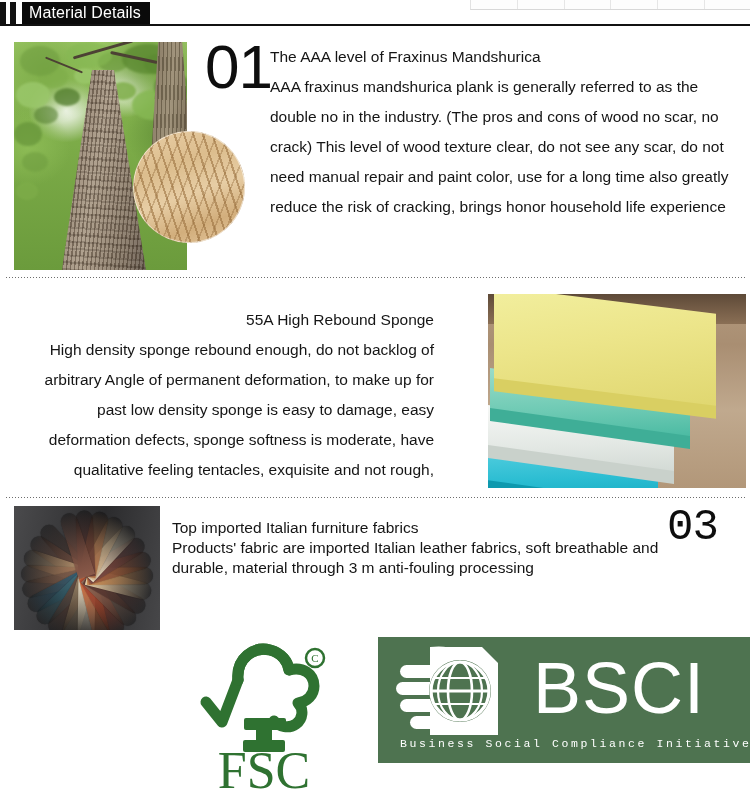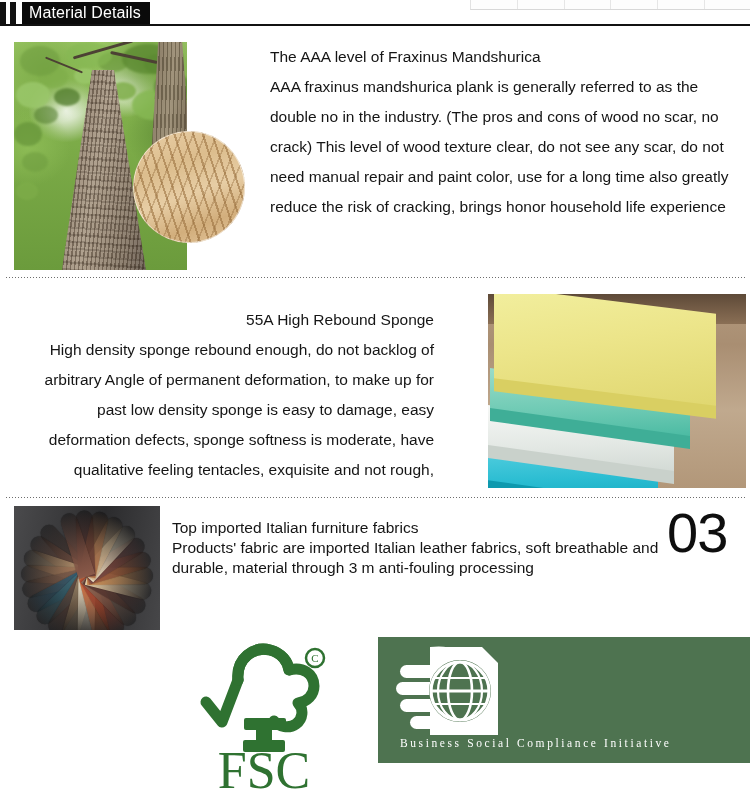--- a/index.html
+++ b/index.html
@@ -89,21 +89,21 @@
       linear-gradient(160deg,#e9cfa7 0%,#dcbd8d 32%,#e7cda4 55%,#d2ae7c 78%,#e4c79d 100%);
     box-shadow:0 0 0 1px rgba(255,255,255,.55) inset;
   }
 
   .num{
     position:absolute;font-family:"Liberation Sans","DejaVu Sans",sans-serif;
     font-weight:400;color:#0e0e0e;letter-spacing:-1px;line-height:1;
   }
   .num01{left:205px;top:36px;font-size:62px;}
   .num02{left:407px;top:290px;font-size:62px;}
-  .num03{left:667px;top:505px;font-size:56px;}
+  .num03{left:667px;top:505px;font-size:44px;font-family:Liberation Mono, monospace;}
 
   .body-text{
     position:absolute;font-size:15.5px;line-height:30px;color:#151515;
     white-space:pre-line;
   }
   .s1-text{left:270px;top:42px;width:478px;}
   .s2-text{left:14px;top:305px;width:420px;text-align:right;}
   .s3-text{left:172px;top:518px;width:500px;font-family:"Liberation Sans Narrow","Liberation Sans",sans-serif;
            font-stretch:condensed;font-size:15.5px;line-height:20px;}
 
@@ -156,21 +156,21 @@
   }
   .bsci-mark{position:absolute;left:18px;top:6px;width:130px;height:96px;}
   .bsci-word{
     position:absolute;left:155px;top:4px;color:#ffffff;
     font-size:72px;line-height:94px;letter-spacing:1px;font-weight:400;
     font-family:"Liberation Sans","DejaVu Sans",sans-serif;
   }
   .bsci-tag{
     position:absolute;left:22px;top:100px;width:340px;color:#ffffff;
     font-size:11.5px;letter-spacing:2.6px;white-space:nowrap;
-    font-family:Liberation Serif, serif;
+    font-family:Liberation Mono, monospace;
   }
 </style>
 </head>
 <body>
 
 <div id="page">
 
   <div class="ghost-table">
     <div class="gcell"></div>
     <div class="gcell"></div>
@@ -208,20 +208,21 @@
       <div class="leafblob" style="left: 52px; top: 0px; width: 46px; height: 26px; background: rgb(134, 184, 83); opacity: 0.65;"></div>
       <div class="leafblob" style="left: 6px; top: 4px; width: 40px; height: 30px; background: rgb(110, 156, 63); opacity: 0.55;"></div>
     <div class="branch b1"></div>
     <div class="branch b2"></div>
     <div class="branch b3"></div>
     <div class="trunk-right"></div>
     <div class="trunk-main"></div>
   </div>
   <div class="wood-oval"></div>
 
+  <div class="num num01">01</div>
   <div class="body-text s1-text"><span>The AAA level of Fraxinus Mandshurica</span>
 <span>AAA fraxinus mandshurica plank is generally referred to as the double no in the industry. (The pros and cons of wood no scar, no crack) This level of wood texture clear, do not see any scar, do not need manual repair and paint color, use for a long time also greatly reduce the risk of cracking, brings honor household life experience</span></div>
 
   <div class="divider" style="top:277px"></div>
 
   <div class="body-text s2-text"><span>55A High Rebound Sponge</span>
 <span>High density sponge rebound enough, do not backlog of arbitrary Angle of permanent deformation, to make up for past low density sponge is easy to damage, easy deformation defects, sponge softness is moderate, have qualitative feeling tentacles, exquisite and not rough,</span></div>
 
   <div class="sponge">
     <div class="bgwall"></div>
@@ -311,16 +312,17 @@
         <g transform="translate(64,48)">
           <circle r="31" fill="#4e7350"></circle>
           <circle r="29" fill="none" stroke="#ffffff" stroke-width="3.2"></circle>
           <ellipse rx="12" ry="29" fill="none" stroke="#ffffff" stroke-width="2.6"></ellipse>
           <ellipse rx="22" ry="29" fill="none" stroke="#ffffff" stroke-width="2.2"></ellipse>
           <line x1="-29" y1="0" x2="29" y2="0" stroke="#ffffff" stroke-width="2.8"></line>
           <path d="M-27 -13 H27 M-27 13 H27" stroke="#ffffff" stroke-width="2.2" fill="none"></path>
         </g>
       </svg>
     </div>
+    <div class="bsci-word">BSCI</div>
     <div class="bsci-tag">Business Social Compliance Initiative</div>
   </div>
 
 </div>
 
 </body></html>

